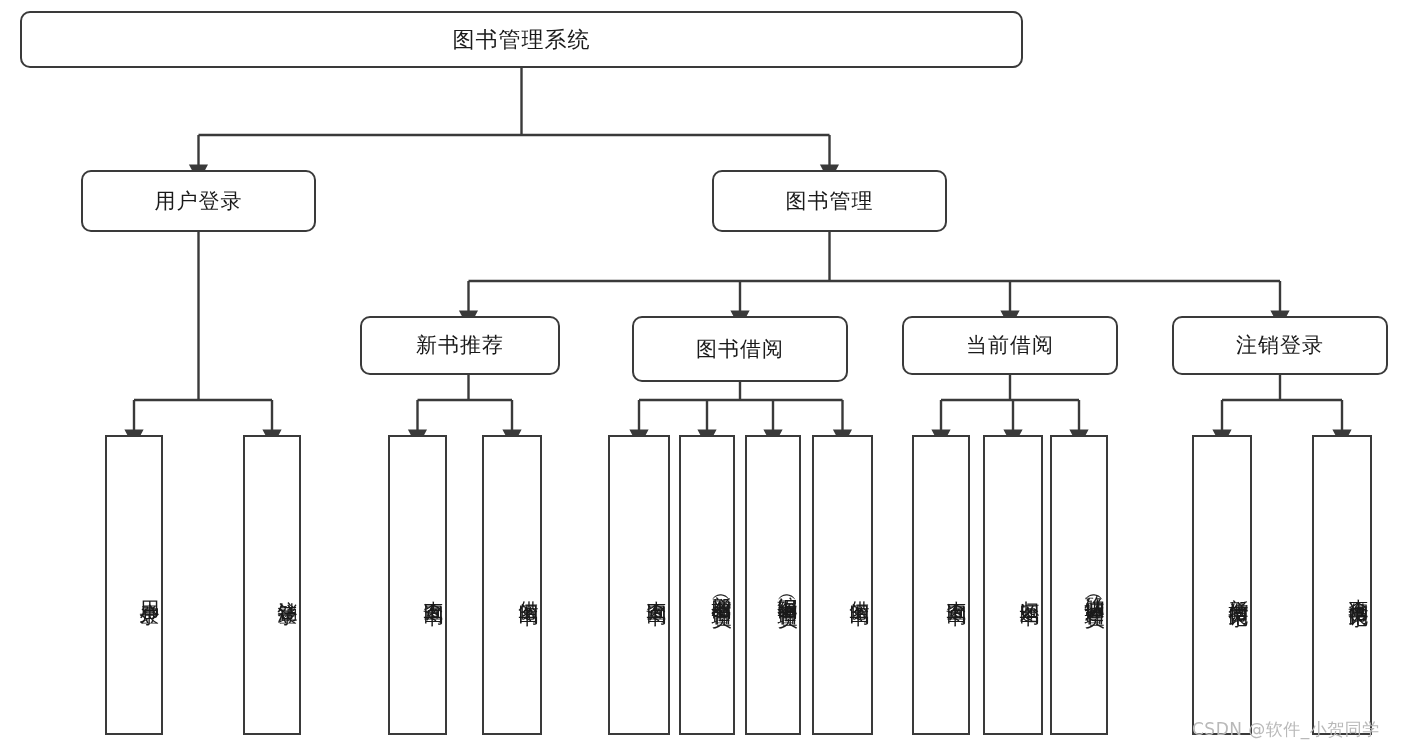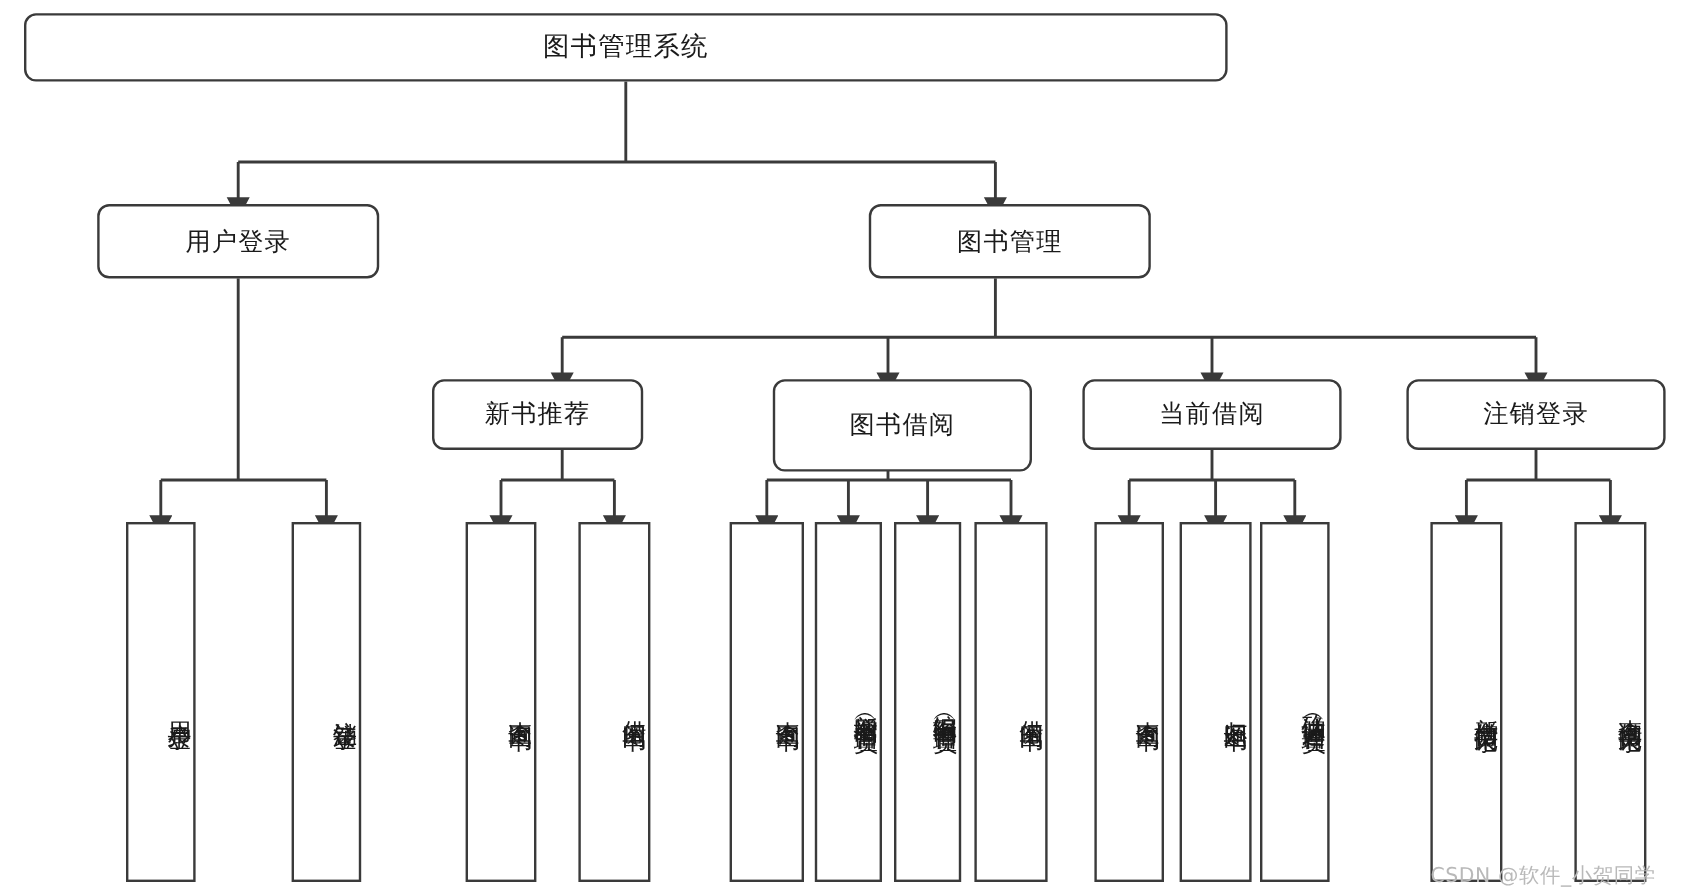--- a/index.html
+++ b/index.html
@@ -113,27 +113,27 @@
       </g>
   </svg>
 
   <div id="node-layer">
       <div class="node horiz root" style="left: 20px; top: 11px; width: 1003px; height: 57px;">
         <span>图书管理系统</span>
       </div>
       <div class="node horiz" style="left: 81px; top: 170px; width: 235px; height: 62px;">
         <span>用户登录</span>
       </div>
-      <div class="node horiz" style="left: 712px; top: 170px; width: 235px; height: 62px; margin-left: 12px;">
+      <div class="node horiz" style="left: 712px; top: 170px; width: 235px; height: 62px;">
         <span>图书管理</span>
       </div>
-      <div class="node horiz" style="left: 360px; top: 316px; width: 176px; height: 59px;">
+      <div class="node horiz" style="left: 360px; top: 316px; width: 200px; height: 59px;">
         <span>新书推荐</span>
       </div>
-      <div class="node horiz" style="left: 632px; top: 316px; width: 216px; height: 77px; margin-left: 12px;">
+      <div class="node horiz" style="left: 632px; top: 316px; width: 216px; height: 66px;">
         <span>图书借阅</span>
       </div>
       <div class="node horiz" style="left: 902px; top: 316px; width: 216px; height: 59px;">
         <span>当前借阅</span>
       </div>
       <div class="node horiz" style="left: 1172px; top: 316px; width: 216px; height: 59px;">
         <span>注销登录</span>
       </div>
       <div class="node leaf" style="left: 105px; top: 435px; width: 58px; height: 300px;">
         <span>用户登录</span>

